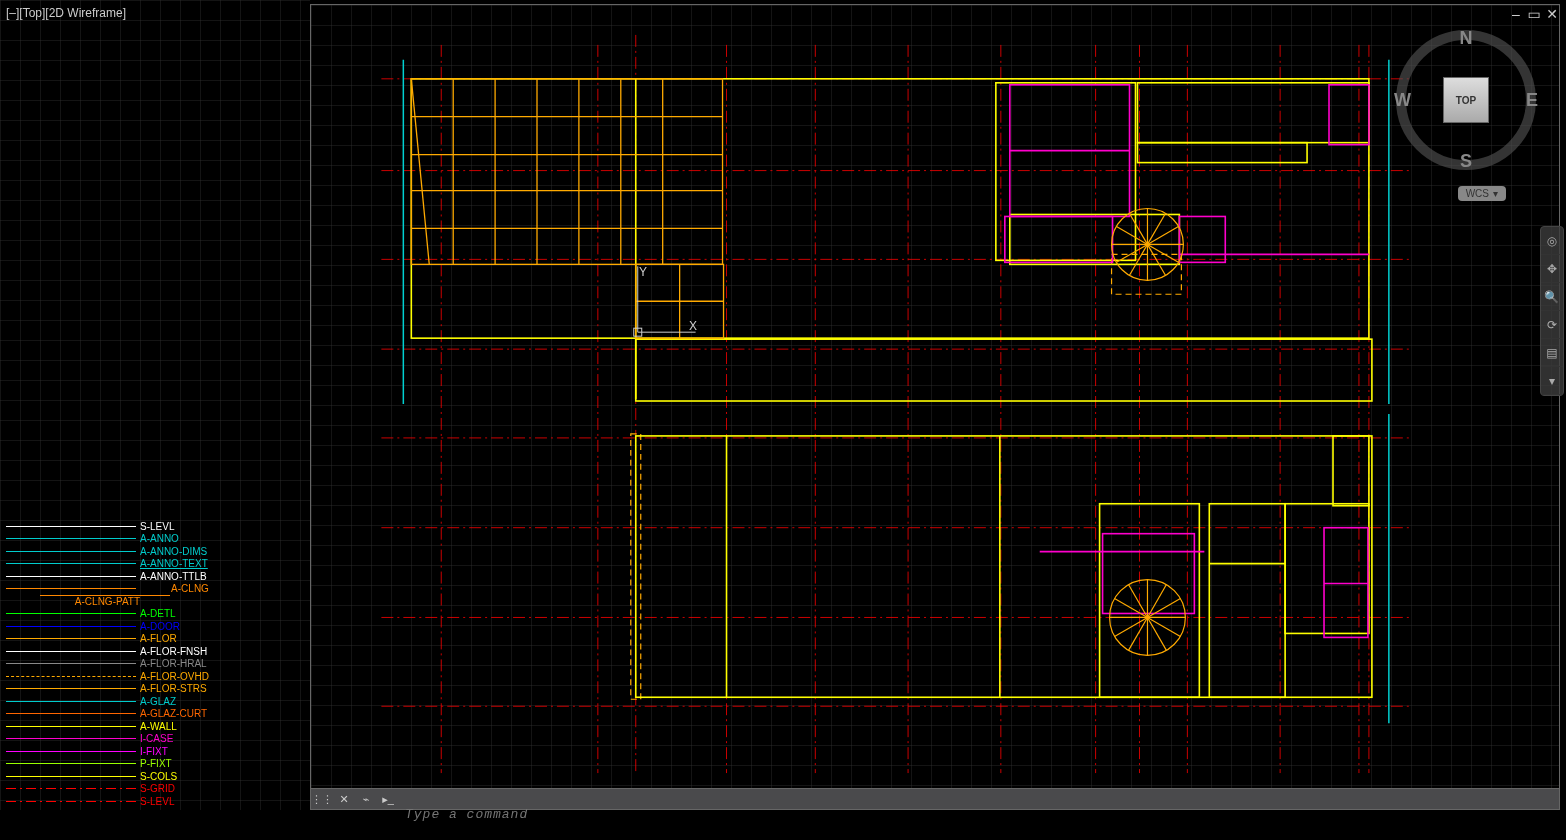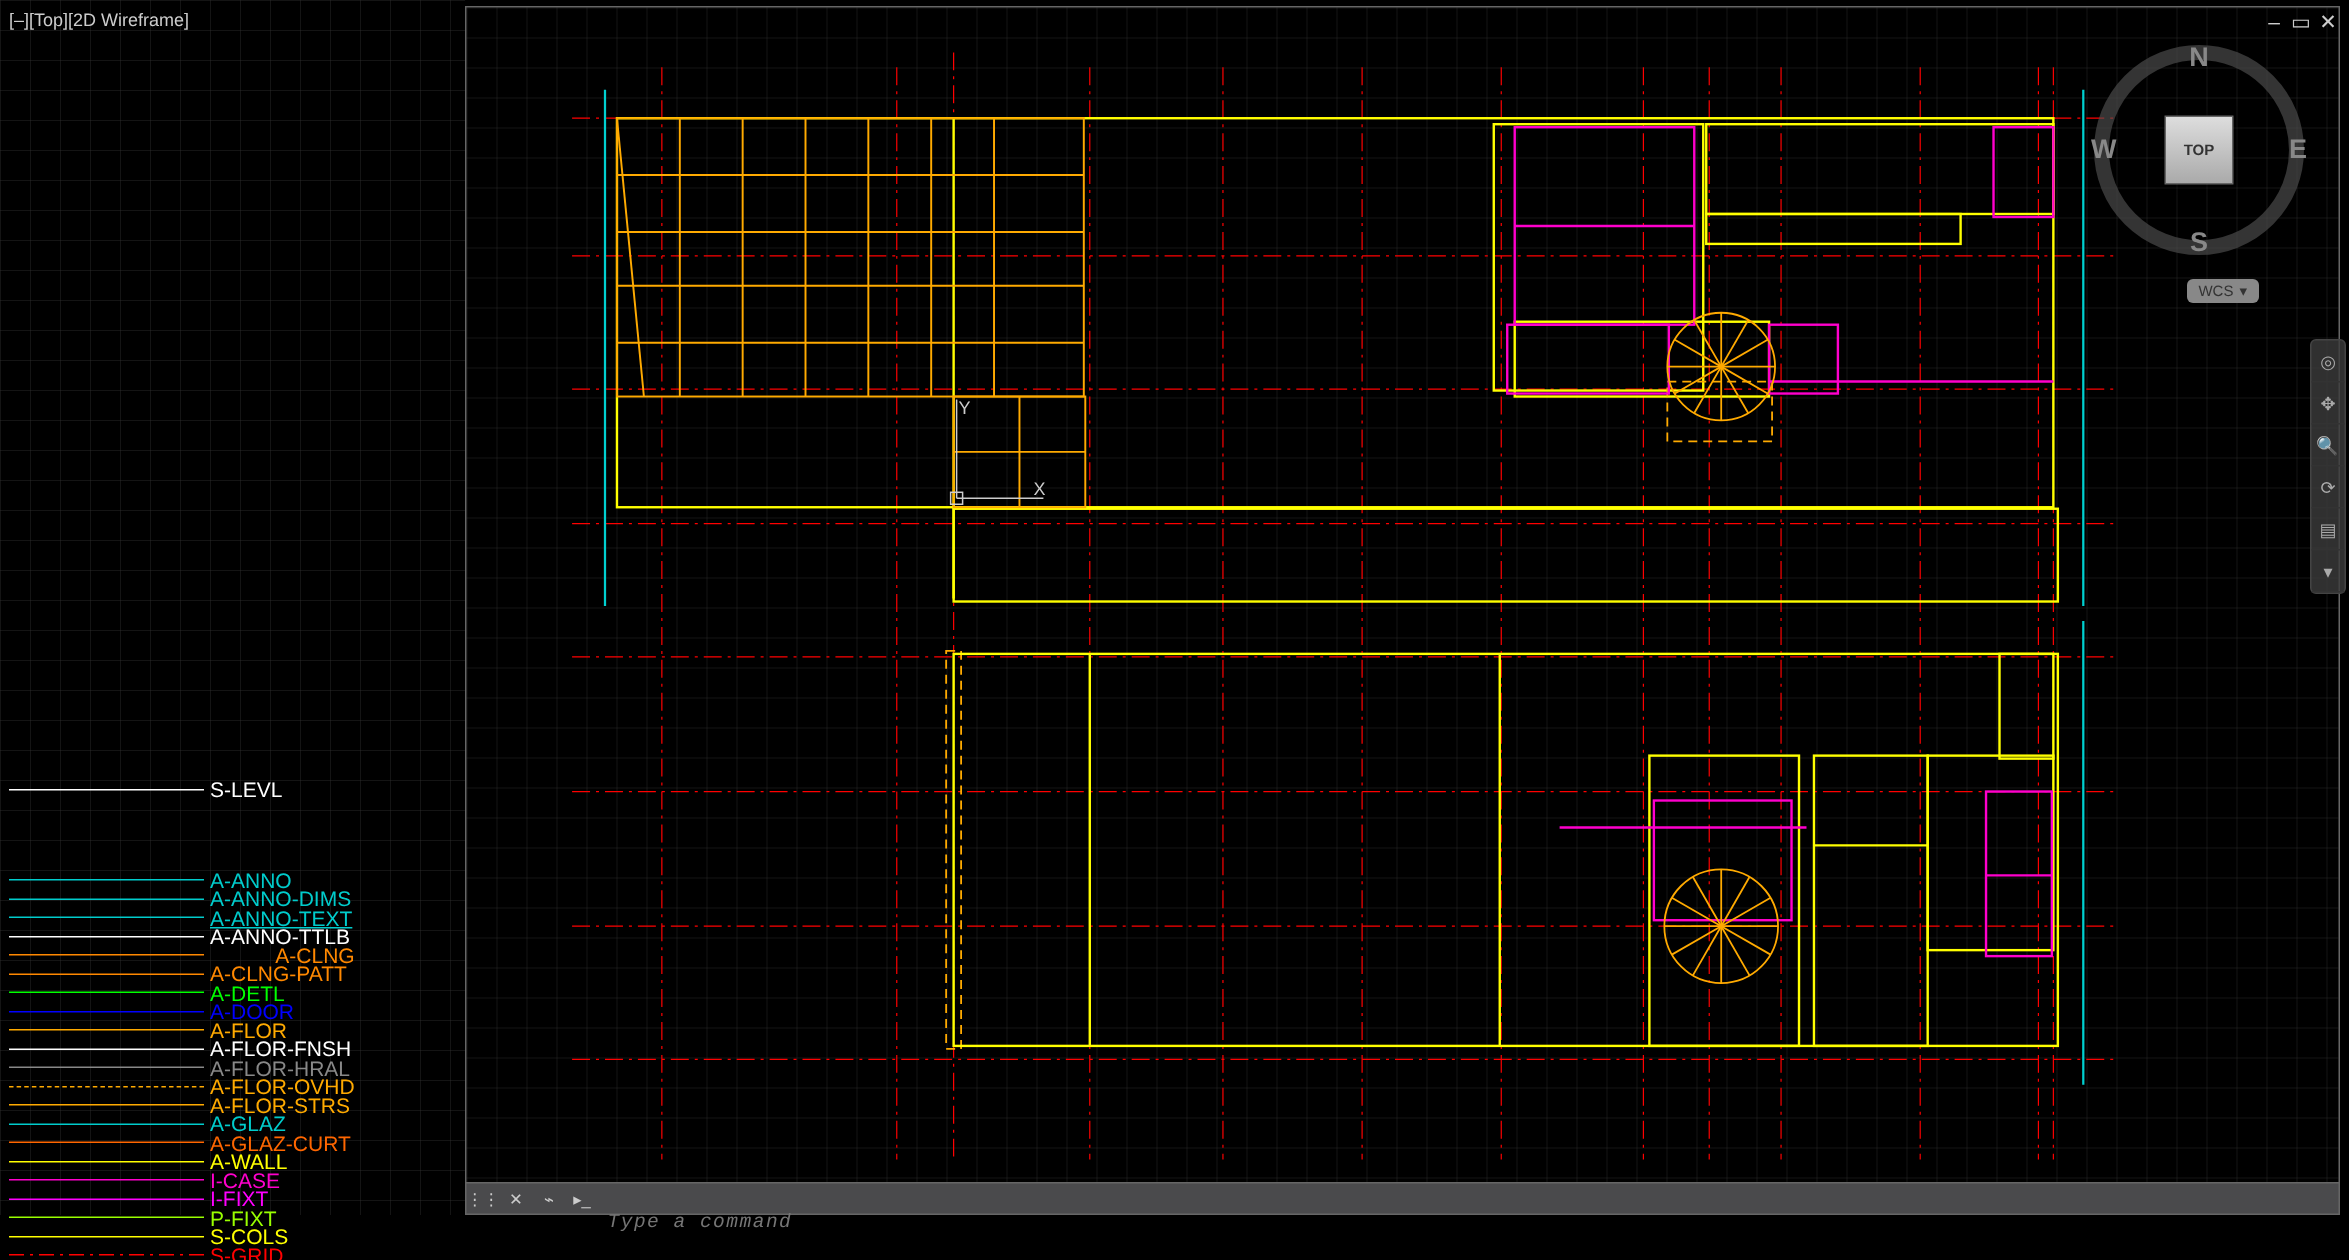--- a/index.html
+++ b/index.html
@@ -57,21 +57,21 @@
 .layer-legend {
   position: absolute;
   left: 6px;
   top: 520px;
   z-index: 50;
 }
 .layer-row {
   display: flex;
   align-items: center;
   height: 12.5px;
-  font-size: 14px;
+  font-size: 10px;
 }
 .layer-swatch {
   width: 130px;
   height: 1px;
   margin-right: 4px;
 }
 .layer-swatch.dashed { border-top: 1px dashed currentColor; background: none !important; height:0;}
 .layer-swatch.dashdot {
   background-image: repeating-linear-gradient(to right, currentColor 0 10px, transparent 10px 14px, currentColor 14px 16px, transparent 16px 20px);
   height: 1px;
@@ -367,41 +367,41 @@
   <div class="nb-btn">⟳</div>
   <div class="nb-btn">▤</div>
   <div class="nb-btn">▾</div>
 </div>
 
 <div class="layer-legend" id="layer-legend">
     <div class="layer-row" style="color: rgb(255, 255, 255);">
       <div class="layer-swatch" style="background: rgb(255, 255, 255); color: rgb(255, 255, 255);"></div>
       <div class="layer-name">S-LEVL</div>
     </div>
-    <div class="layer-row" style="color: rgb(0, 204, 204); margin-top: 48px;">
+    <div class="layer-row" style="color: rgb(0, 204, 204);">
       <div class="layer-swatch" style="background: rgb(0, 204, 204); color: rgb(0, 204, 204);"></div>
       <div class="layer-name">A-ANNO</div>
     </div>
     <div class="layer-row" style="color: rgb(0, 204, 204);">
       <div class="layer-swatch" style="background: rgb(0, 204, 204); color: rgb(0, 204, 204);"></div>
       <div class="layer-name">A-ANNO-DIMS</div>
     </div>
     <div class="layer-row" style="color: rgb(0, 204, 204); text-decoration: underline;">
       <div class="layer-swatch" style="background: rgb(0, 204, 204); color: rgb(0, 204, 204);"></div>
       <div class="layer-name">A-ANNO-TEXT</div>
     </div>
     <div class="layer-row" style="color: rgb(255, 255, 255);">
       <div class="layer-swatch" style="background: rgb(255, 255, 255); color: rgb(255, 255, 255);"></div>
       <div class="layer-name">A-ANNO-TTLB</div>
     </div>
     <div class="layer-row" style="color: rgb(255, 136, 0); justify-content: space-between;">
       <div class="layer-swatch" style="background: rgb(255, 136, 0); color: rgb(255, 136, 0);"></div>
       <div class="layer-name">A-CLNG</div>
     </div>
-    <div class="layer-row" style="color: rgb(255, 136, 0);">
+    <div class="layer-row" style="color: rgb(255, 136, 0); flex-direction: column;">
       <div class="layer-swatch" style="background: rgb(255, 136, 0); color: rgb(255, 136, 0);"></div>
       <div class="layer-name">A-CLNG-PATT</div>
     </div>
     <div class="layer-row" style="color: rgb(0, 255, 0);">
       <div class="layer-swatch" style="background: rgb(0, 255, 0); color: rgb(0, 255, 0);"></div>
       <div class="layer-name">A-DETL</div>
     </div>
     <div class="layer-row" style="color: rgb(0, 0, 255);">
       <div class="layer-swatch" style="background: rgb(0, 0, 255); color: rgb(0, 0, 255);"></div>
       <div class="layer-name">A-DOOR</div>

